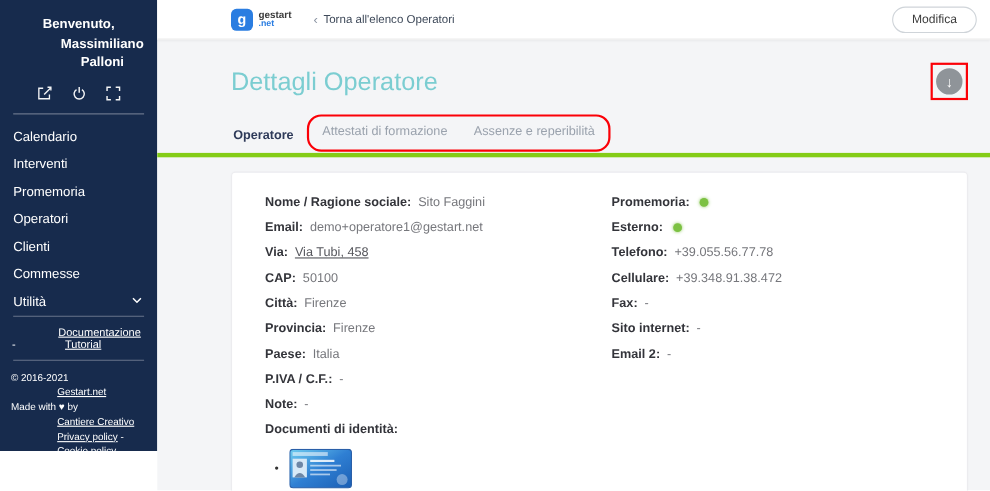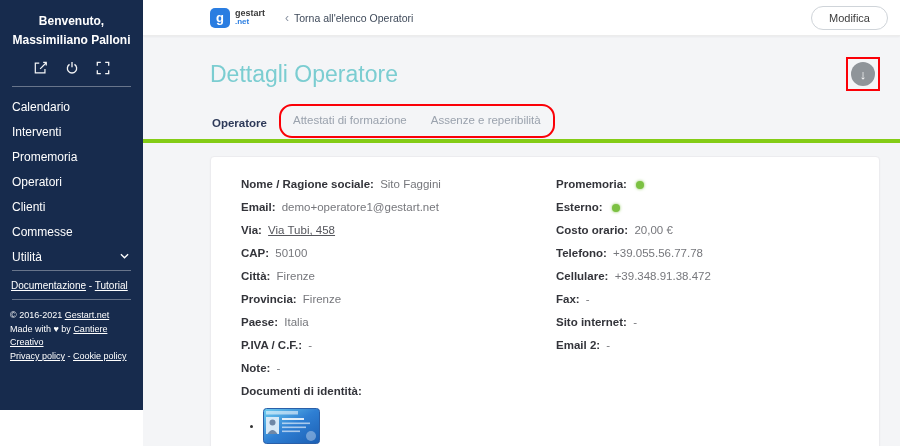--- a/index.html
+++ b/index.html
@@ -13,33 +13,33 @@
   }
 
   
   .sidebar {
     width: 143px; min-width: 143px; height: 410px;
     background: #172b4d; color: #fff;
     display: flex; flex-direction: column;
   }
   .welcome { padding: 13px 6px 0; text-align: center; line-height: 1.35; }
   .w1 { font-size: 12px; font-weight: bold; }
-  .w2 { font-size: 12px; font-weight: bold; margin-top: 3px; }
+  .w2 { font-size: 12px; font-weight: bold; margin-top: 3px; margin-left: 43px; }
   .icon-row { display: flex; justify-content: center; gap: 17px; margin: 13px 0 11px; }
   .sb-icon { width: 14px; height: 14px; display: inline-flex; cursor: pointer; opacity: .95; }
   .divider { border-top: 1px solid rgba(255,255,255,.35); margin: 0 12px; }
   .menu { margin-top: 8px; }
   .menu-item {
     padding: 6px 12px; font-size: 12px; cursor: pointer;
     display: flex; align-items: center; justify-content: space-between;
     line-height: 13px;
   }
   .chev { width: 9px; height: 9px; display: inline-flex; margin-right: 2px; }
   .docs-line { padding: 9px 11px 8px; font-size: 10px; }
-  .sidebar a { color: #fff; text-decoration: underline; cursor: pointer; }
+  .sidebar a { color: #fff; text-decoration: underline; cursor: pointer; margin-left: 42px; }
   .footer { padding: 9px 10px; font-size: 9px; line-height: 1.5; }
 
   
   .main { flex: 1; background: #f4f5f7; display: flex; flex-direction: column; }
   .topbar {
     height: 36px; min-height: 36px; background: #fff;
     display: flex; align-items: center;
     padding: 0 12px 0 67px;
     border-bottom: 1px solid #ececec;
     box-shadow: 0 1px 2px rgba(0,0,0,.05);
@@ -283,24 +283,20 @@
       <div class="col-right">
         <div class="row">
           <span class="lbl">Promemoria:</span>
           <span class="dot"></span>
         </div>
         <div class="row">
           <span class="lbl">Esterno:</span>
           <span class="dot"></span>
         </div>
         <div class="row">
-          <span class="lbl">Costo orario:</span>
-          <span class="val">20,00 €</span>
-        </div>
-        <div class="row">
           <span class="lbl">Telefono:</span>
           <span class="val">+39.055.56.77.78</span>
         </div>
         <div class="row">
           <span class="lbl">Cellulare:</span>
           <span class="val">+39.348.91.38.472</span>
         </div>
         <div class="row">
           <span class="lbl">Fax:</span>
           <span class="val">-</span>

